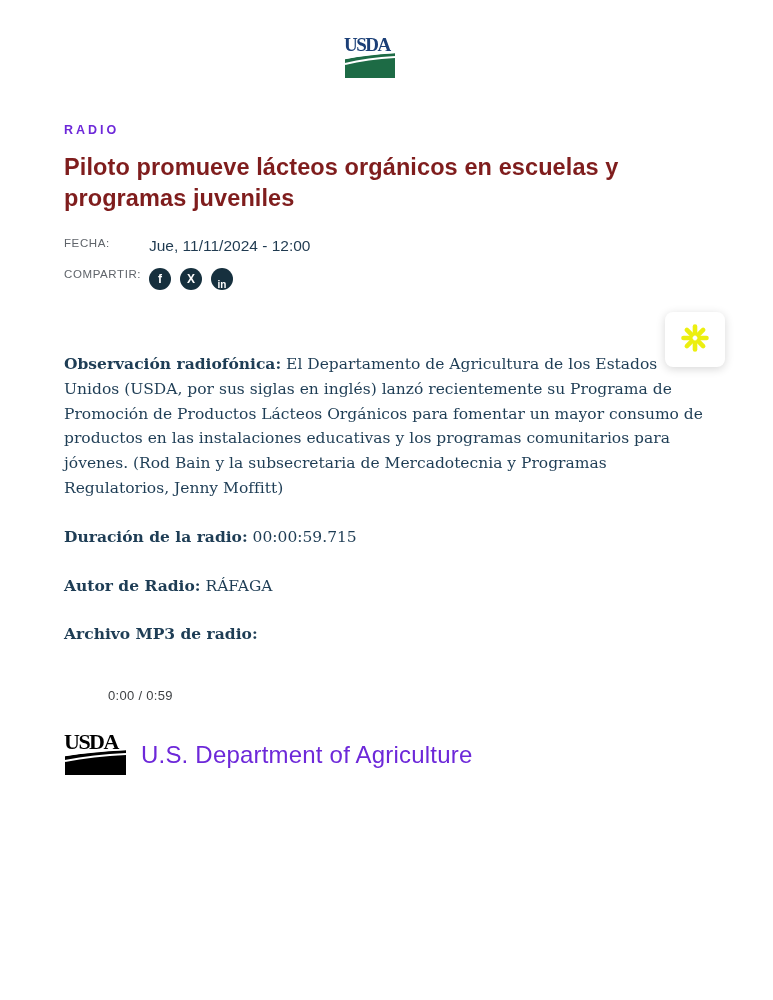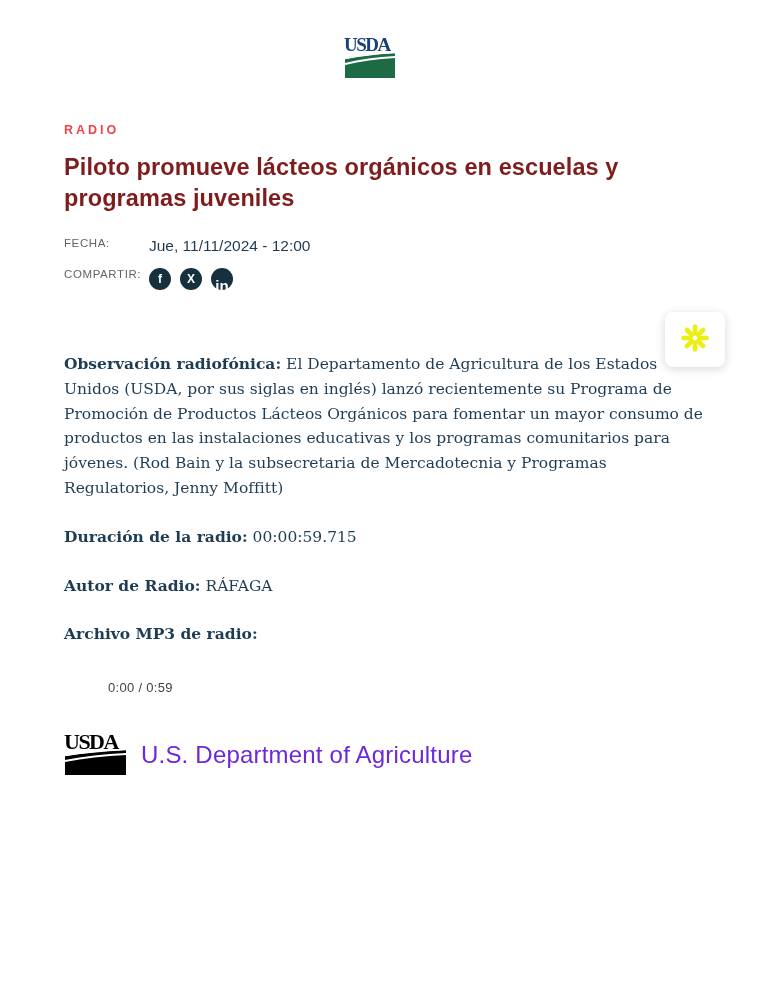--- a/index.html
+++ b/index.html
@@ -20,21 +20,21 @@
   .agency-name {
     font-size: 20px; color: #2e2e31; letter-spacing: 0.1px;
   }
 
   
   .content { width: 645px; margin: 0 64px; }
 
   .kicker {
     margin-top: 39px;
     font-size: 12.5px; font-weight: bold; letter-spacing: 3px;
-    color: #ef4444;
+    color: #6d28d9;
   }
   .page-title {
     margin-top: 15px;
     font-size: 23.5px; font-weight: bold; line-height: 31px;
     color: #7f1d1d; letter-spacing: 0.1px;
   }
 
   .meta { margin-top: 23px; }
   .meta-row { display: flex; min-height: 22px; }
   .meta-row + .meta-row { margin-top: 9px; }
@@ -45,21 +45,21 @@
   .meta-value { font-size: 15.5px; color: #1f3a50; }
   .share-icons { display: flex; gap: 9px; }
   .share-btn {
     width: 22px; height: 22px; border-radius: 50%;
     background: #16303e; color: #fff;
     display: flex; align-items: center; justify-content: center;
     font-size: 12px; font-weight: bold; cursor: pointer;
     border: none;
   }
   .share-btn .glyph { line-height: 1; }
-  .share-btn.linkedin .glyph { font-size: 15px; letter-spacing: 0; margin-top: 12px; }
+  .share-btn.linkedin .glyph { font-size: 10px; letter-spacing: 0; margin-top: 12px; }
 
   
   .feedback-widget {
     position: absolute; top: 312px; right: 15px;
     width: 60px; height: 55px; border-radius: 8px;
     background: #fff;
     box-shadow: 0 2px 10px rgba(0,0,0,0.16);
     display: flex; align-items: center; justify-content: center;
     cursor: pointer; border: none;
   }
@@ -67,21 +67,21 @@
   
   .article-body {
     margin-top: 62px;
     font-family: "DejaVu Serif", "Liberation Serif", serif;
     font-size: 15.5px; line-height: 24.8px; color: #1e3d55;
   }
   .article-body p { margin-bottom: 24px; }
   .article-body b { font-weight: bold; }
 
   
-  .audio-player { margin-top: 23px; padding-left: 44px; height: 32px; display: flex; align-items: center; }
+  .audio-player { margin-top: 23px; padding-left: 44px; height: 32px; display: flex; align-items: flex-end; }
   .audio-time { font-size: 13px; color: #3f4245; letter-spacing: 0.3px; }
 
   
   .site-footer {
     margin: 27px 0 0 64px;
     display: flex; align-items: center; gap: 14px;
   }
   .footer-agency {
     font-size: 24px; color: #6d28d9; letter-spacing: 0.2px;
   }

